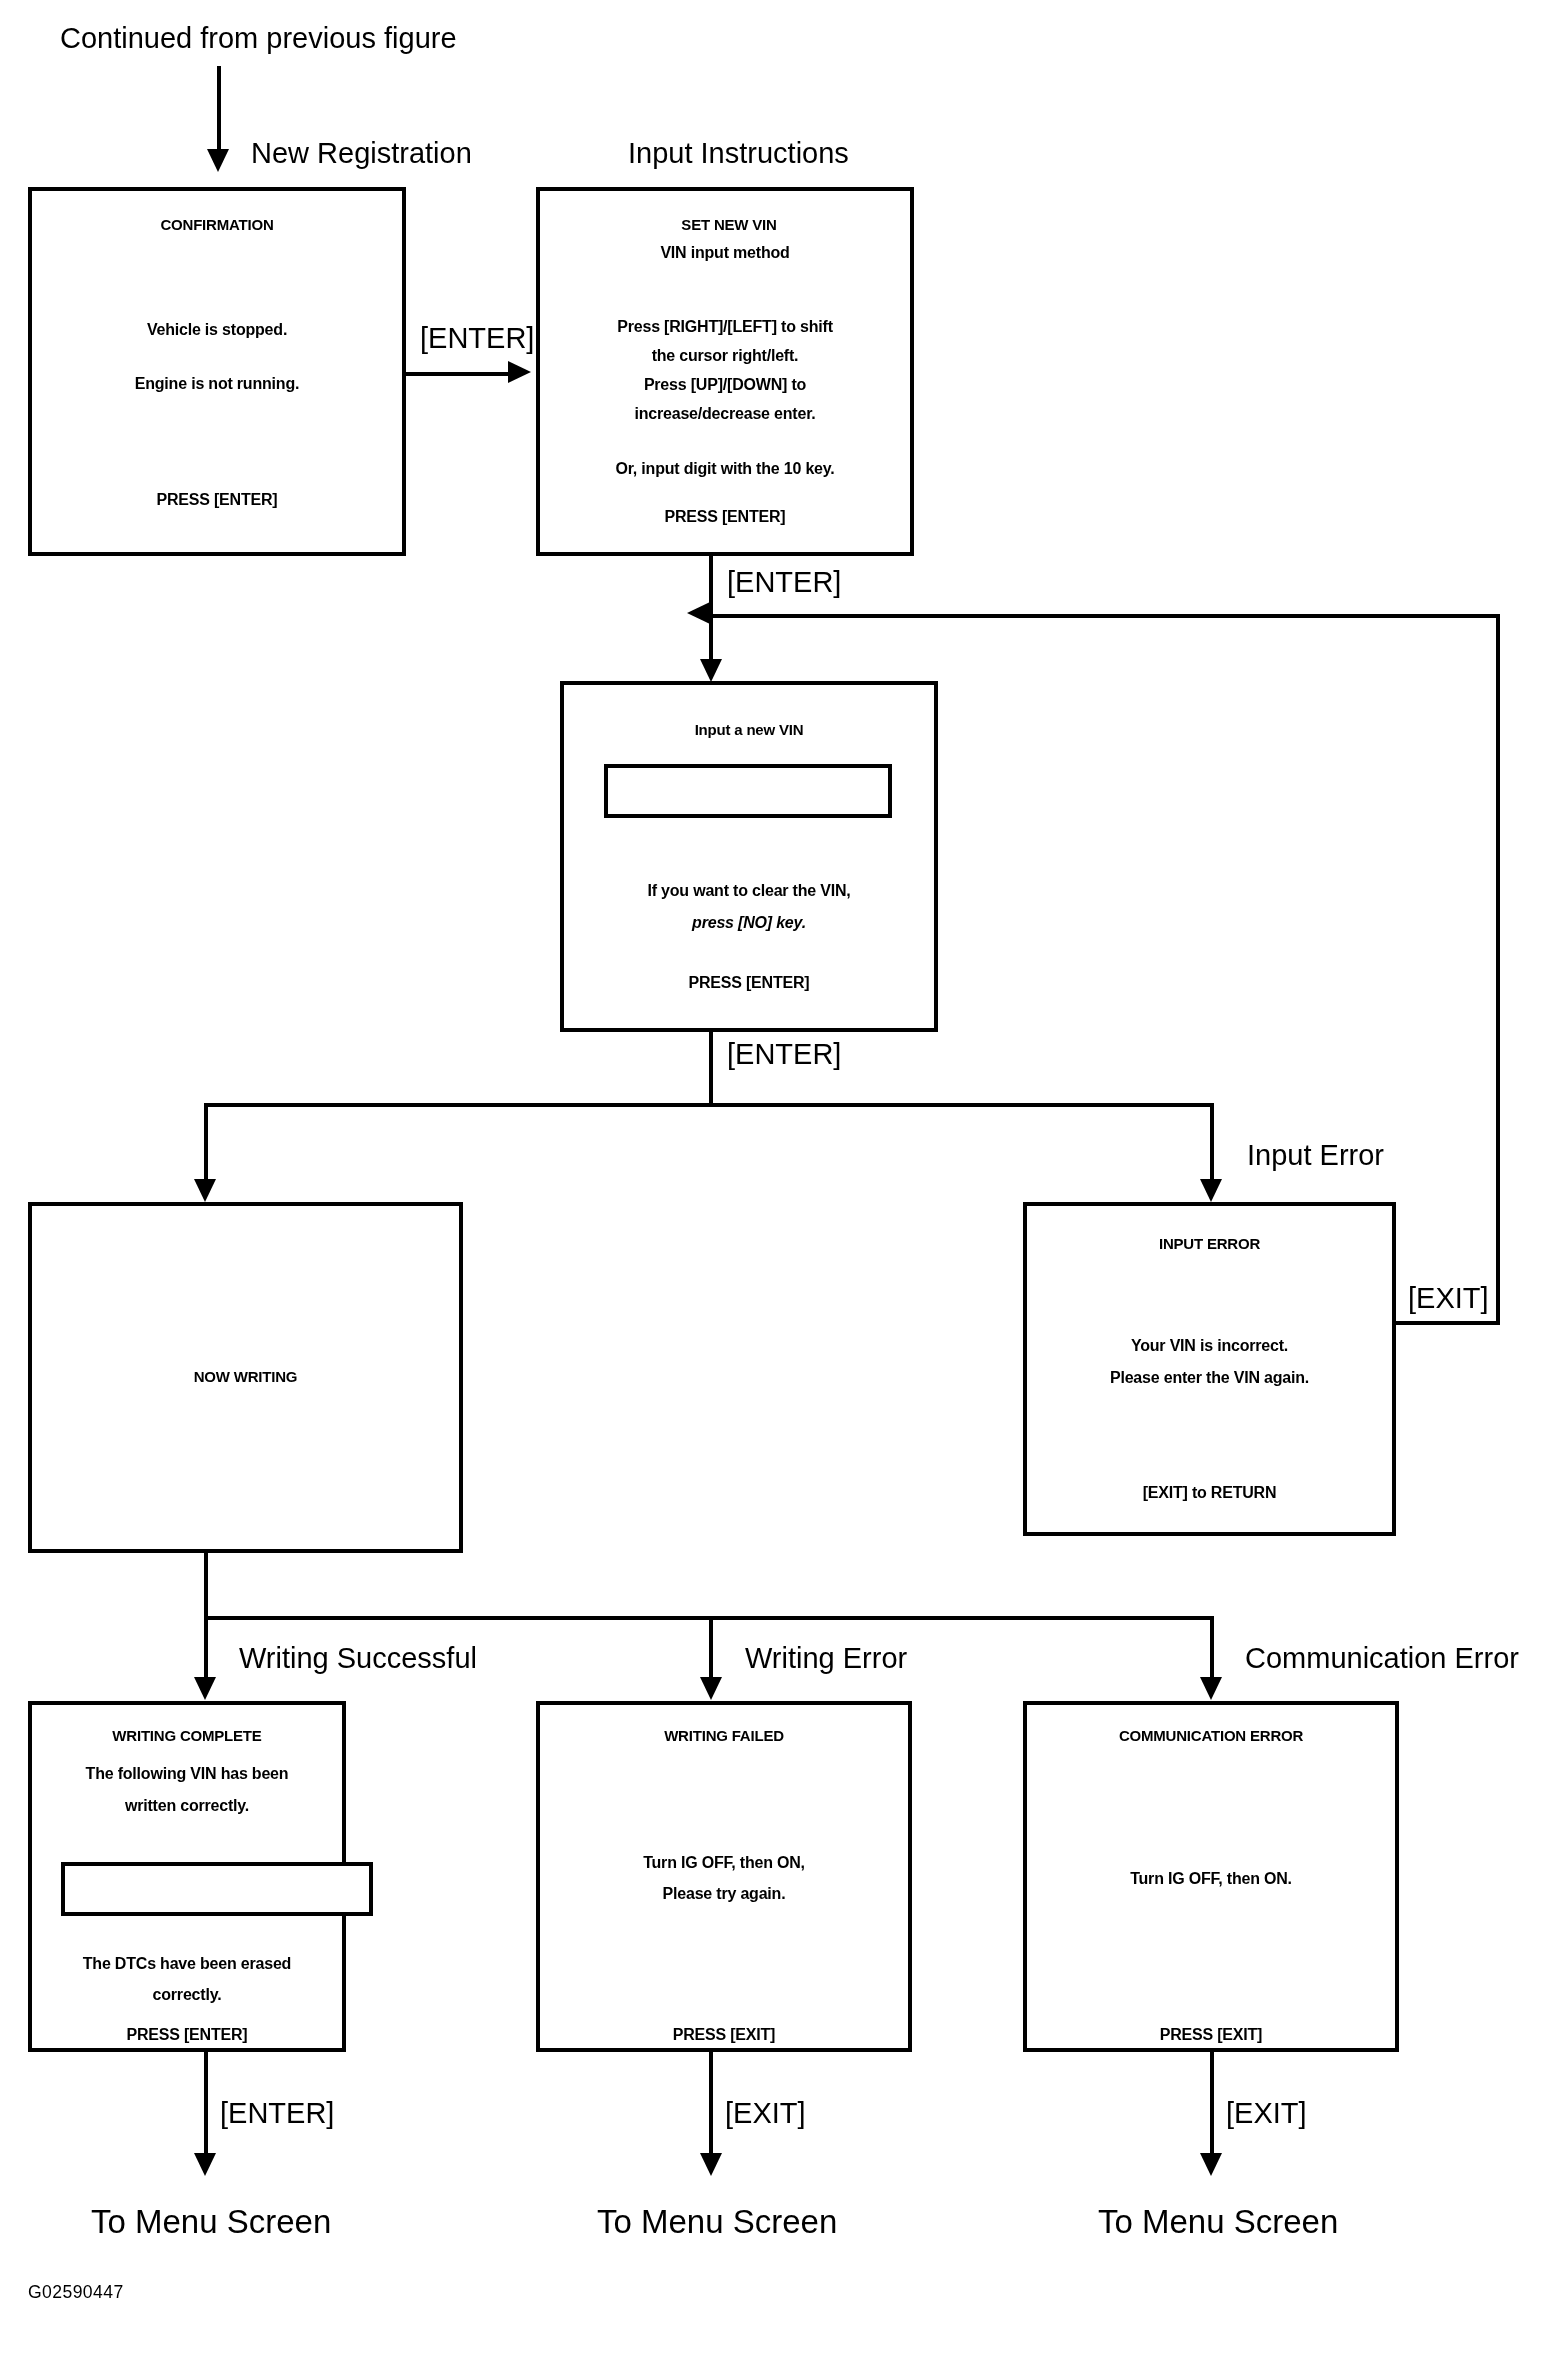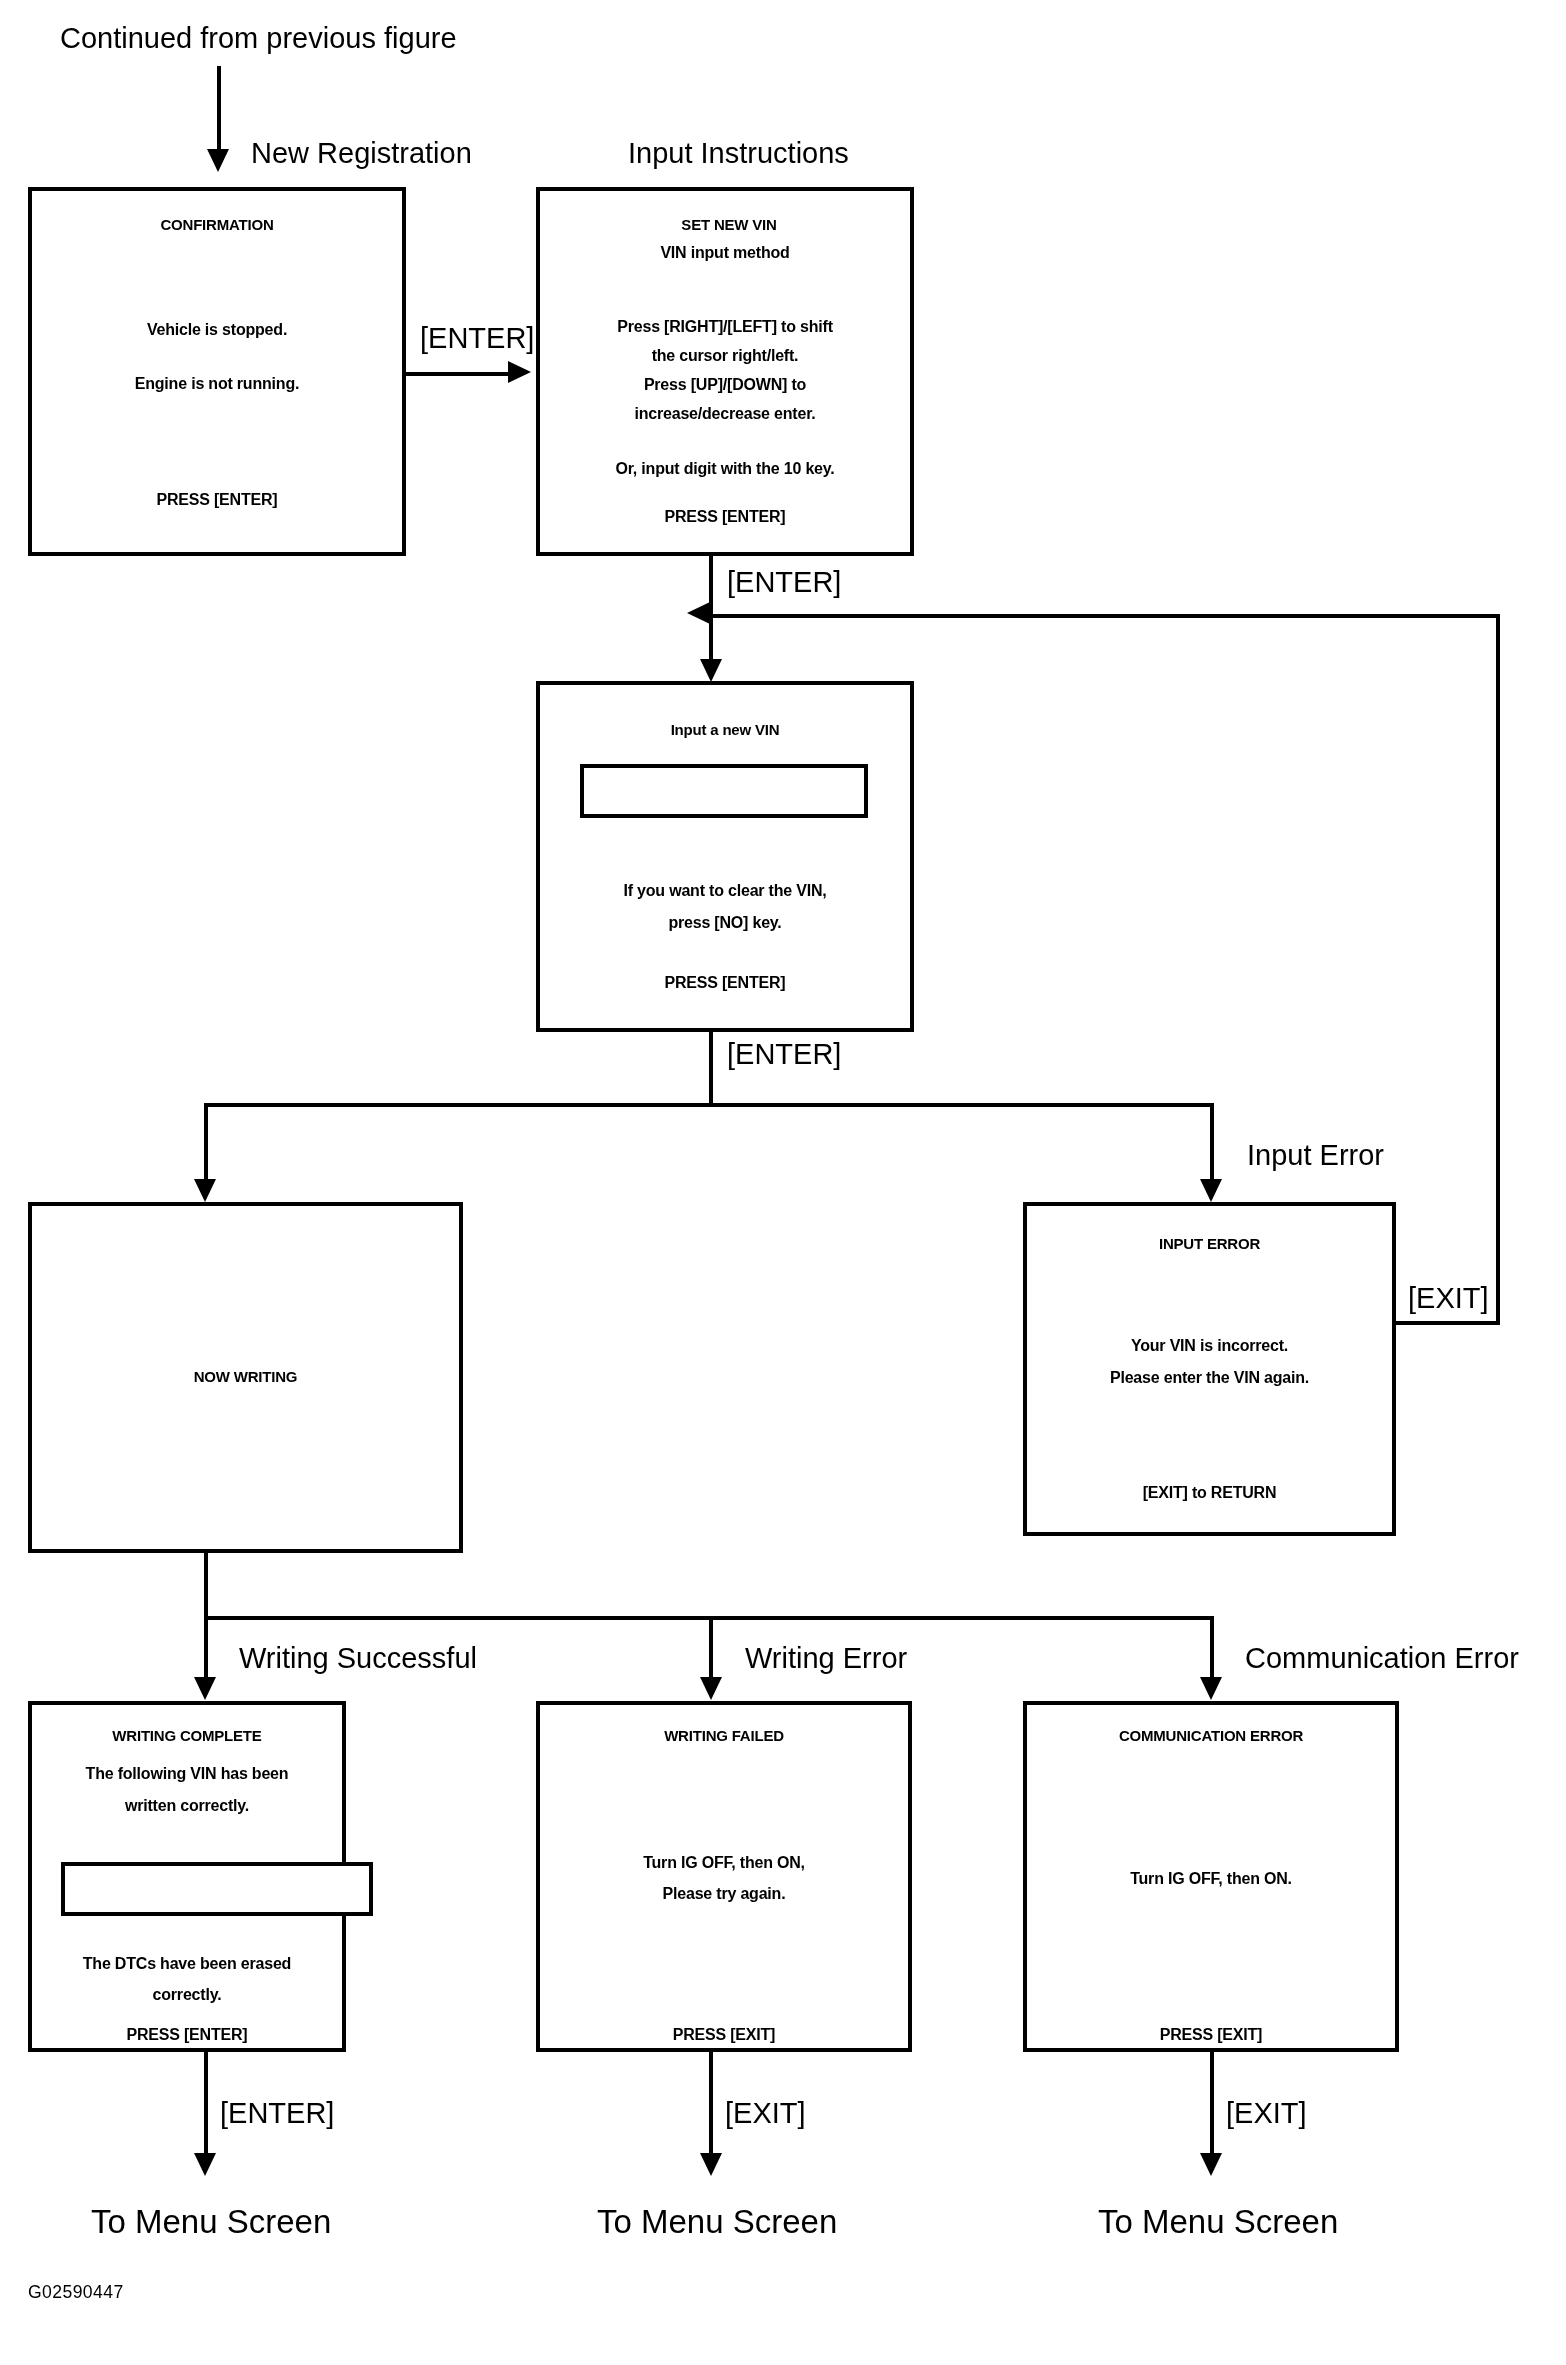--- a/index.html
+++ b/index.html
@@ -135,28 +135,28 @@
 
   <div class="ln-v" style="left:709px; top:556px; height:61px;"></div>
   <div class="ann ann-lg" style="left:727px; top:569px;">[ENTER]</div>
   <div class="ln-h" style="left:709px; top:614px; width:790px;"></div>
   <div class="arrow-l" style="left:687px; top:602px;"></div>
   <div class="ln-v" style="left:1496px; top:614px; height:707px;"></div>
 
   <div class="ln-v" style="left:709px; top:614px; height:53px;"></div>
   <div class="arrow-d" style="left:700px; top:659px;"></div>
 
-  <div class="screen-box" style="left:536px; top:681px; width:378px; height:351px;">
+  <div class="screen-box" style="left:560px; top:681px; width:378px; height:351px;">
     <div class="bx-inner">
       <div class="bx-line bx-title" style="top:32px;">Input a new VIN</div>
       <div class="vin-field" style="left:40px; top:79px; width:288px; height:54px;">
         <div class="bx-line" style="top:11.4px; font-size:19.3px;"></div>
       </div>
       <div class="bx-line" style="top:193px;">If you want to clear the VIN,</div>
-      <div class="bx-line" style="top:225px;">press [NO] key.</div>
+      <div class="bx-line" style="top:225px;font-style:italic;">press [NO] key.</div>
       <div class="bx-line" style="top:285px;">PRESS [ENTER]</div>
     </div>
   </div>
 
   <div class="ln-v" style="left:709px; top:1032px; height:73px;"></div>
   <div class="ann ann-lg" style="left:727px; top:1041px;">[ENTER]</div>
 
   <div class="ln-h" style="left:204px; top:1103px; width:1010px;"></div>
   <div class="ln-v" style="left:204px; top:1103px; height:83px;"></div>
   <div class="arrow-d" style="left:194px; top:1179px;"></div>

